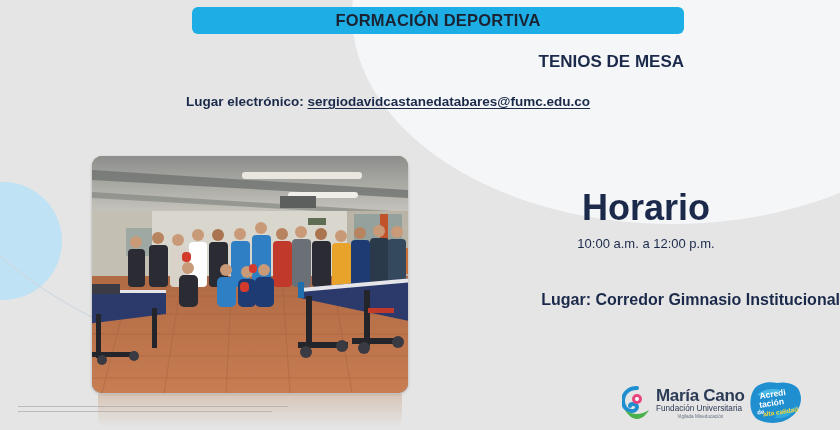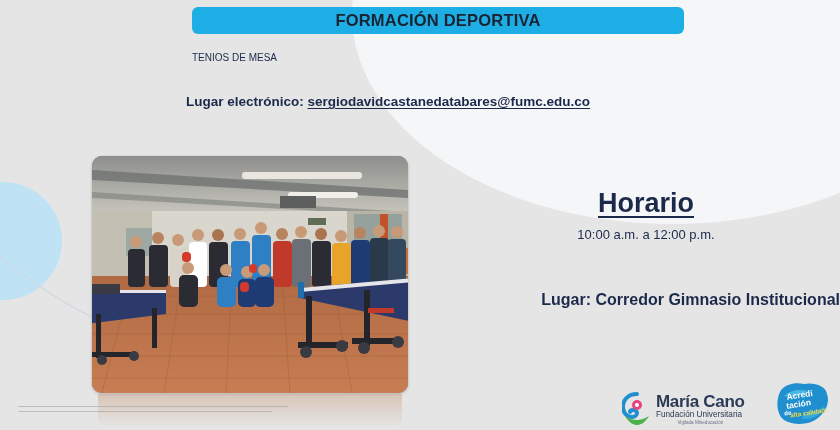--- a/index.html
+++ b/index.html
@@ -79,23 +79,23 @@
     letter-spacing: 0.2px;
     color: #1b2333;
     white-space: nowrap;
   }
 
   .subtitle {
     position: absolute;
     left: 192px;
     top: 52px;
     width: 492px;
-    text-align: left;
-    font-size: 10px;
-    font-weight: normal;
+    text-align: right;
+    font-size: 17px;
+    font-weight: bold;
     color: #1b2a4a;
   }
 
   
   .instructor-block {
     position: absolute;
     left: 186px;
     top: 92px;
     line-height: 1.42;
   }
@@ -143,24 +143,23 @@
 
   
   .schedule {
     position: absolute;
     left: 452px;
     top: 190px;
     width: 388px;
     text-align: center;
   }
   .schedule-title {
-    font-size: 27px;
-    font-weight: bold;
-    color: #1b2a4a;
-    text-decoration: underline;
+    font-size: 36px;
+    font-weight: bold;
+    color: #1b2a4a;
     text-underline-offset: 4px;
     margin: 0 0 10px 0;
     line-height: 1;
   }
   .schedule-days {
     font-size: 14px;
     font-weight: bold;
     color: #1b2a4a;
     margin-bottom: 5px;
   }
@@ -181,22 +180,22 @@
   }
 
   
   .footer-logos {
     position: absolute;
     left: 622px;
     top: 380px;
     width: 212px;
     height: 46px;
     display: flex;
-    align-items: flex-end;
-    gap: 29px;
+    align-items: center;
+    gap: 2px;
   }
   .mc-logo {
     display: flex;
     align-items: center;
     gap: 4px;
   }
   .mc-text { line-height: 1; }
   .mc-name {
     font-size: 17px;
     font-weight: bold;

